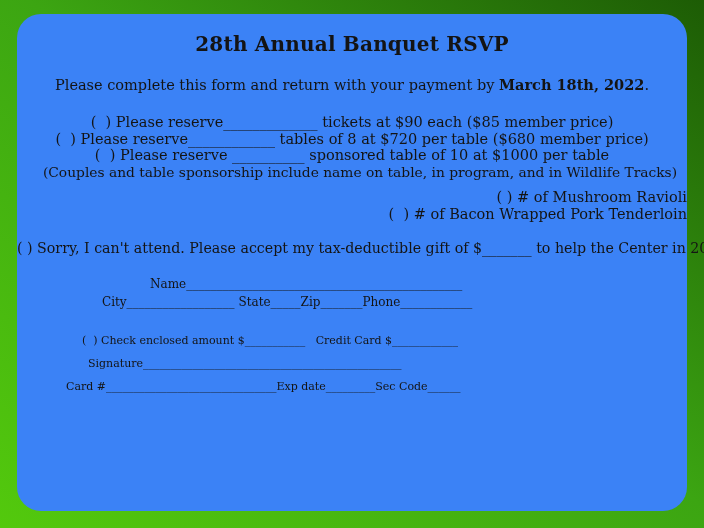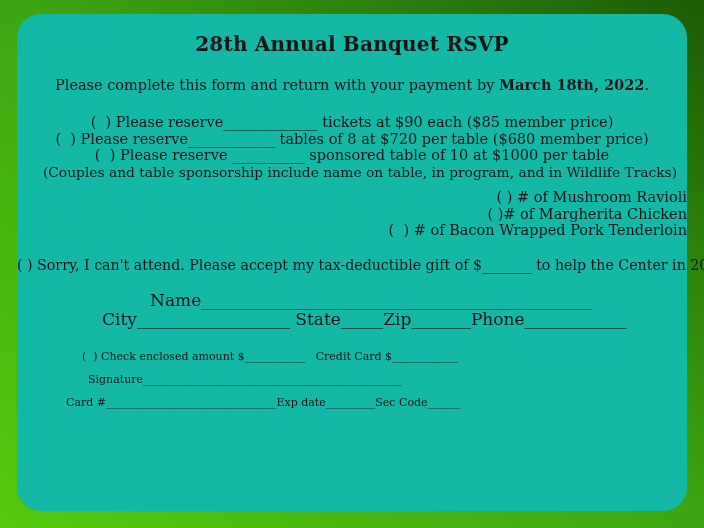--- a/index.html
+++ b/index.html
@@ -8,21 +8,21 @@
     height: 528px;
     position: relative;
     overflow: hidden;
     background: linear-gradient(to top right, #53c90d 0%, #3ca512 52%, #1d5c05 100%);
     font-family: "DejaVu Serif", serif;
     color: #141414;
   }
   .card {
     position: absolute;
     left: 17px; top: 14px; right: 17px; bottom: 17px;
-    background: #14b8a6;
+    background: #3b82f6;
     border-radius: 24px;
   }
   .line { white-space: pre; }
   .title {
     margin-top: 18px;
     text-align: center;
     font-weight: bold;
     font-size: 20px;
     letter-spacing: 0.2px;
   }
@@ -47,21 +47,21 @@
   }
   .decline {
     margin-top: 18px;
     text-align: center;
     font-size: 14.2px;
     line-height: 16.5px;
   }
   .contact {
     margin: 18px auto 0;
     width: 500px;
-    font-size: 17px;
+    font-size: 12px;
     line-height: 18.5px;
   }
   .contact .indent { padding-left: 48px; }
   .payment {
     margin: 17px auto 0;
     width: 572px;
     font-size: 11px;
     line-height: 23px;
   }
   .payment .indent-sm { padding-left: 16px; }
@@ -80,21 +80,20 @@
 
   <div class="reserve">
     <div class="line">(  ) Please reserve_____________ tickets at $90 each ($85 member price)</div>
     <div class="line">(  ) Please reserve____________ tables of 8 at $720 per table ($680 member price)</div>
     <div class="line">(  ) Please reserve __________ sponsored table of 10 at $1000 per table</div>
     <div class="line note">(Couples and table sponsorship include name on table, in program, and in Wildlife Tracks)</div>
   </div>
 
   <div class="meals">
     <div class="line">( ) # of Mushroom Ravioli</div>
-    <div class="line">( )# of Margherita Chicken</div>
     <div class="line">(  ) # of Bacon Wrapped Pork Tenderloin</div>
   </div>
 
   <div class="decline">
     <div class="line">( ) Sorry, I can't attend. Please accept my tax-deductible gift of $_______ to help the Center in 2022.</div>
   </div>
 
   <div class="contact">
     <div class="line indent">Name______________________________________________</div>
     <div class="line">City__________________ State_____Zip_______Phone____________</div>

